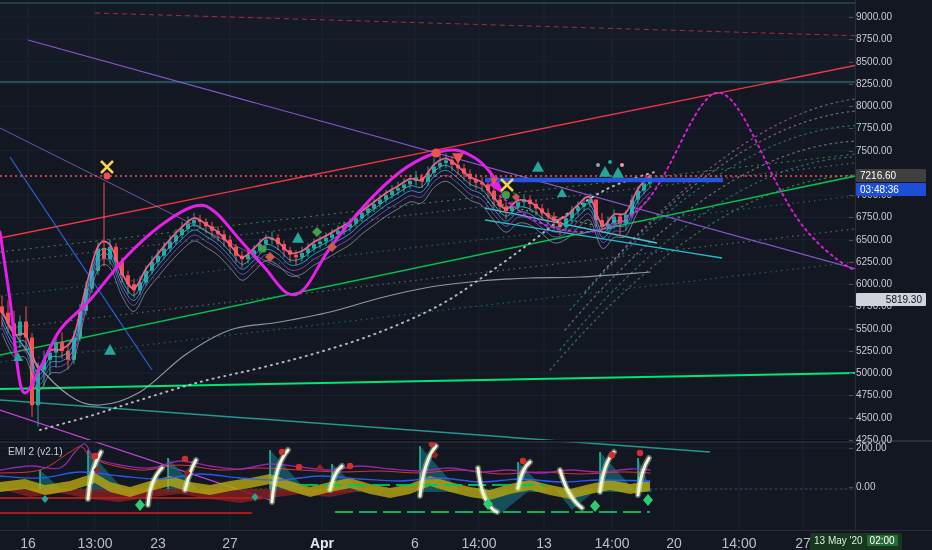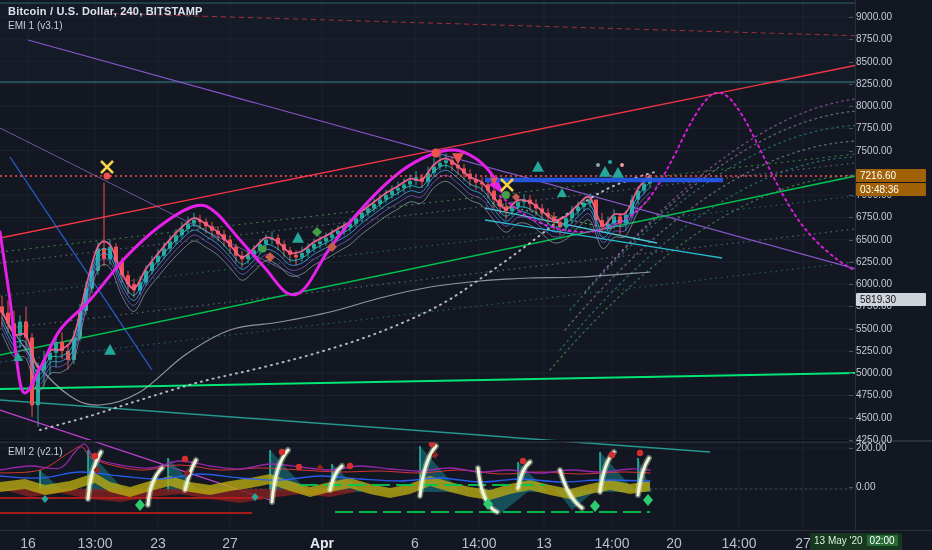--- a/index.html
+++ b/index.html
@@ -468,32 +468,28 @@
           <polygon points="97,466 100.5,470 97,474 93.5,470" fill="#8e2424"></polygon>
           <polygon points="187,469 190.5,473 187,477 183.5,473" fill="#8e2424"></polygon>
           <polygon points="435,451 438.5,455 435,459 431.5,455" fill="#8e2424"></polygon>
           <polygon points="320,464 323.5,468 320,472 316.5,468" fill="#8e2424"></polygon>
         </g>
         <g>
           <rect x="0" y="440" width="855" height="2" fill="#0c0e15"></rect>
           <line x1="0" y1="442" x2="855" y2="442" stroke="#363c4e" stroke-width="1"></line>
         </g>
       </svg>
-    <div class="legend">
-      <div class="sym">Bitcoin / U.S. Dollar, 240, BITSTAMP</div>
-      <div class="ind">EMI 1 (v3.1)</div>
-    </div>
     <div class="pane2-label">EMI 2 (v2.1)</div>
   </div>
 
   <div id="price-axis">
     <div id="axis-pane-sep"></div>
-    <div class="badge" id="price-badge" style="top: 168.816px; background: #a16207;">7216.60</div>
-    <div class="badge" id="countdown-badge" style="top: 182.816px; background: #a16207;">03:48:36</div>
-    <div class="badge" id="gray-badge" style="top: 293.25px; background: rgb(207, 211, 218); color: rgb(16, 19, 26);">5819.30</div>
+    <div class="badge" id="price-badge" style="top: 168.816px; background: #404040;">7216.60</div>
+    <div class="badge" id="countdown-badge" style="top: 182.816px; background: #1d4ed8;">03:48:36</div>
+    <div class="badge" id="gray-badge" style="top: 293.25px; background: rgb(207, 211, 218); color: rgb(16, 19, 26); text-align: right;">5819.30</div>
   <span class="pl" style="top: 11px;">9000.00</span>
       <span class="pl" style="top: 33.2632px;">8750.00</span>
       <span class="pl" style="top: 55.5263px;">8500.00</span>
       <span class="pl" style="top: 77.7895px; text-align: center;">8250.00</span>
       <span class="pl" style="top: 100.053px;">8000.00</span>
       <span class="pl" style="top: 122.316px;">7750.00</span>
       <span class="pl" style="top: 144.579px;">7500.00</span>
       <span class="pl" style="top: 189.105px;">7000.00</span>
       <span class="pl" style="top: 211.368px;">6750.00</span>
       <span class="pl" style="top: 233.632px;">6500.00</span>

